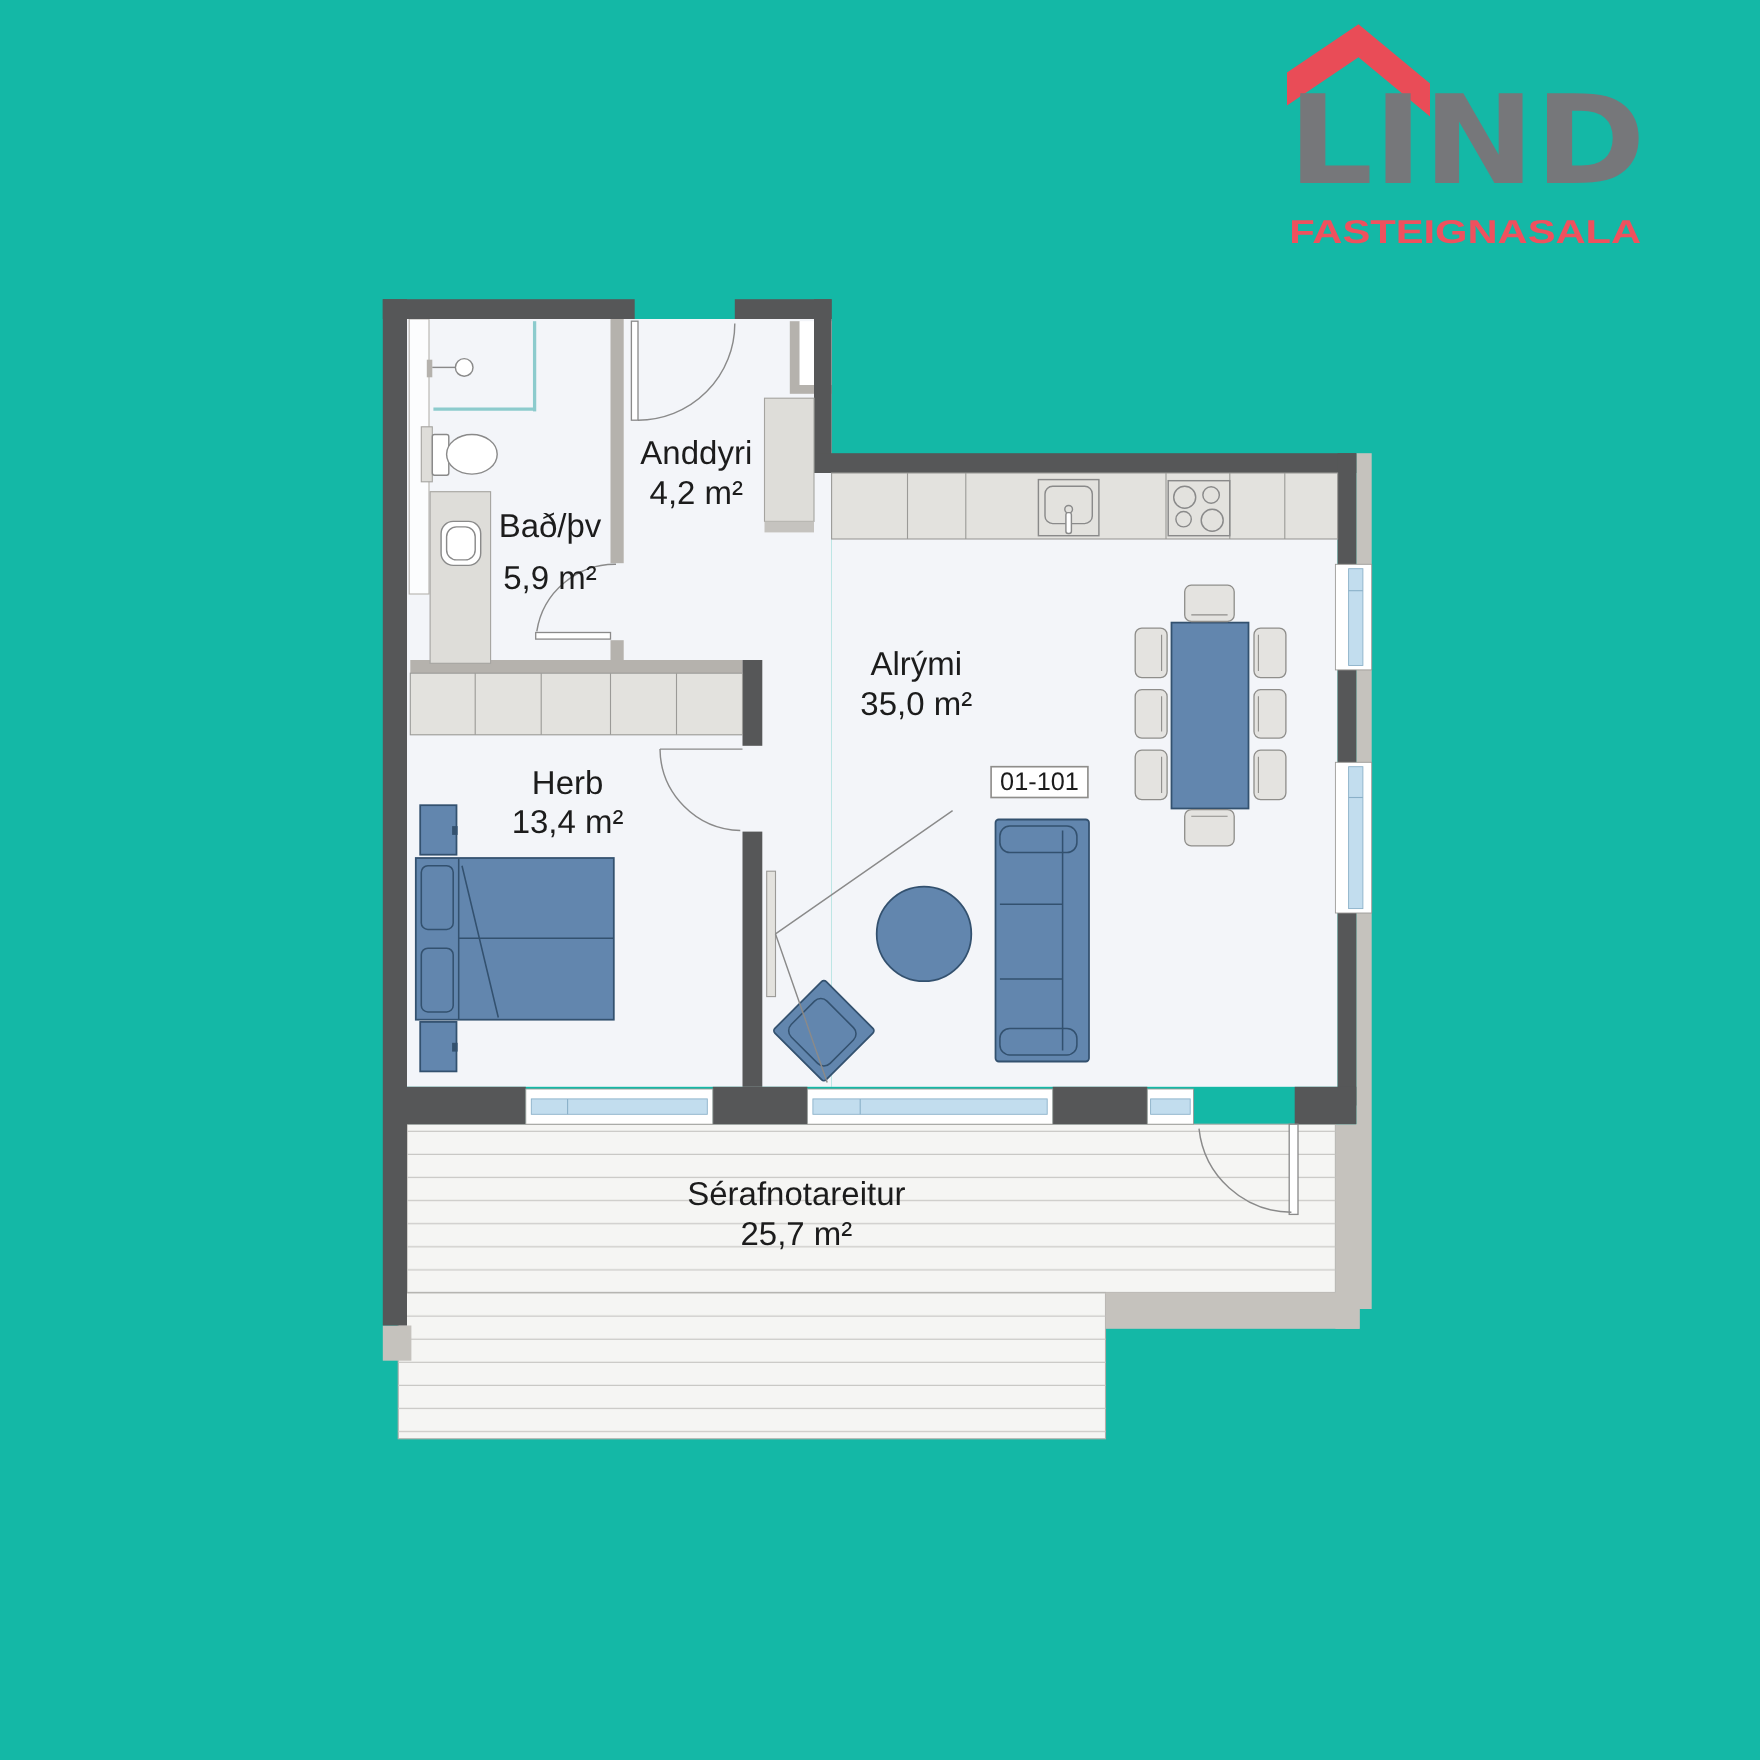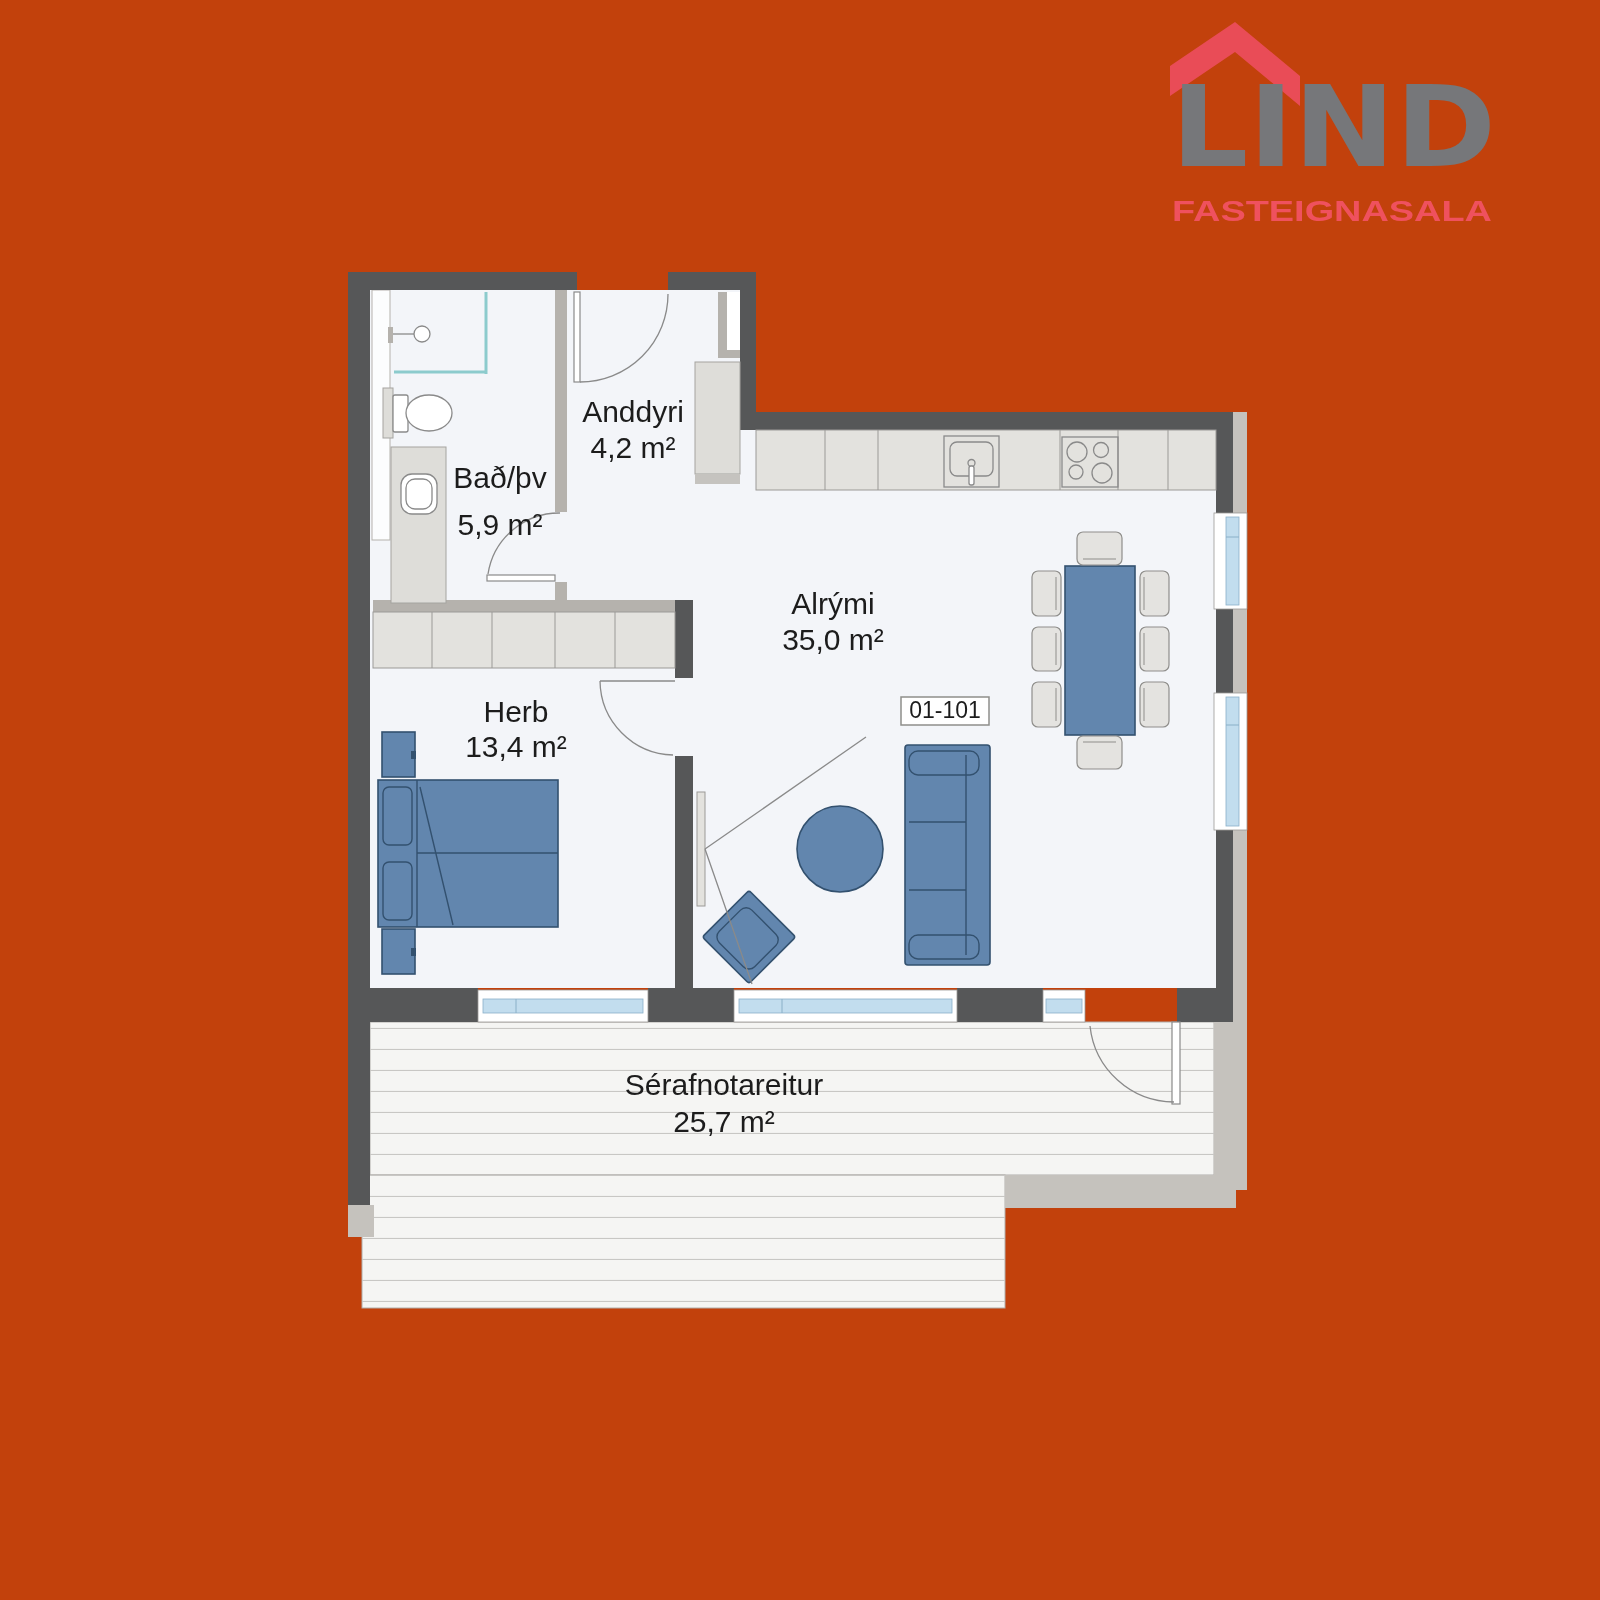--- a/index.html
+++ b/index.html
@@ -1,17 +1,17 @@
 <!DOCTYPE html>
 <html><head>
 <meta charset="utf-8">
 <style>
   html,body{margin:0;padding:0;background:#ffffff;}
   body{width:1600px;height:1600px;font-family:"Liberation Sans",sans-serif;}
-  .page{position:relative;width:1600px;height:1600px;background:#c2410c;overflow:hidden;}
+  .page{position:relative;width:1600px;height:1600px;background:#14b8a6;overflow:hidden;}
   .logo{position:absolute;left:1148px;top:14px;width:360px;height:215px;}
   .plan{position:absolute;left:340px;top:260px;width:920px;height:1060px;}
   svg text{font-family:"Liberation Sans","DejaVu Sans",sans-serif;}
   .lbl{fill:#1c1c1c;font-size:30px;text-anchor:middle;}
   .unit-text{font-size:23px;}
   .logo-name{font-family:"DejaVu Sans",sans-serif;font-weight:bold;}
   .logo-tag{font-family:"Liberation Sans",sans-serif;font-weight:bold;}
   .blue{stroke:#33516f;stroke-width:1.6;}
   .blue-line{stroke:#33516f;stroke-width:1.4;fill:none;}
   .chair{fill:#e4e3e0;stroke:#8f8e8b;stroke-width:1.2;}

